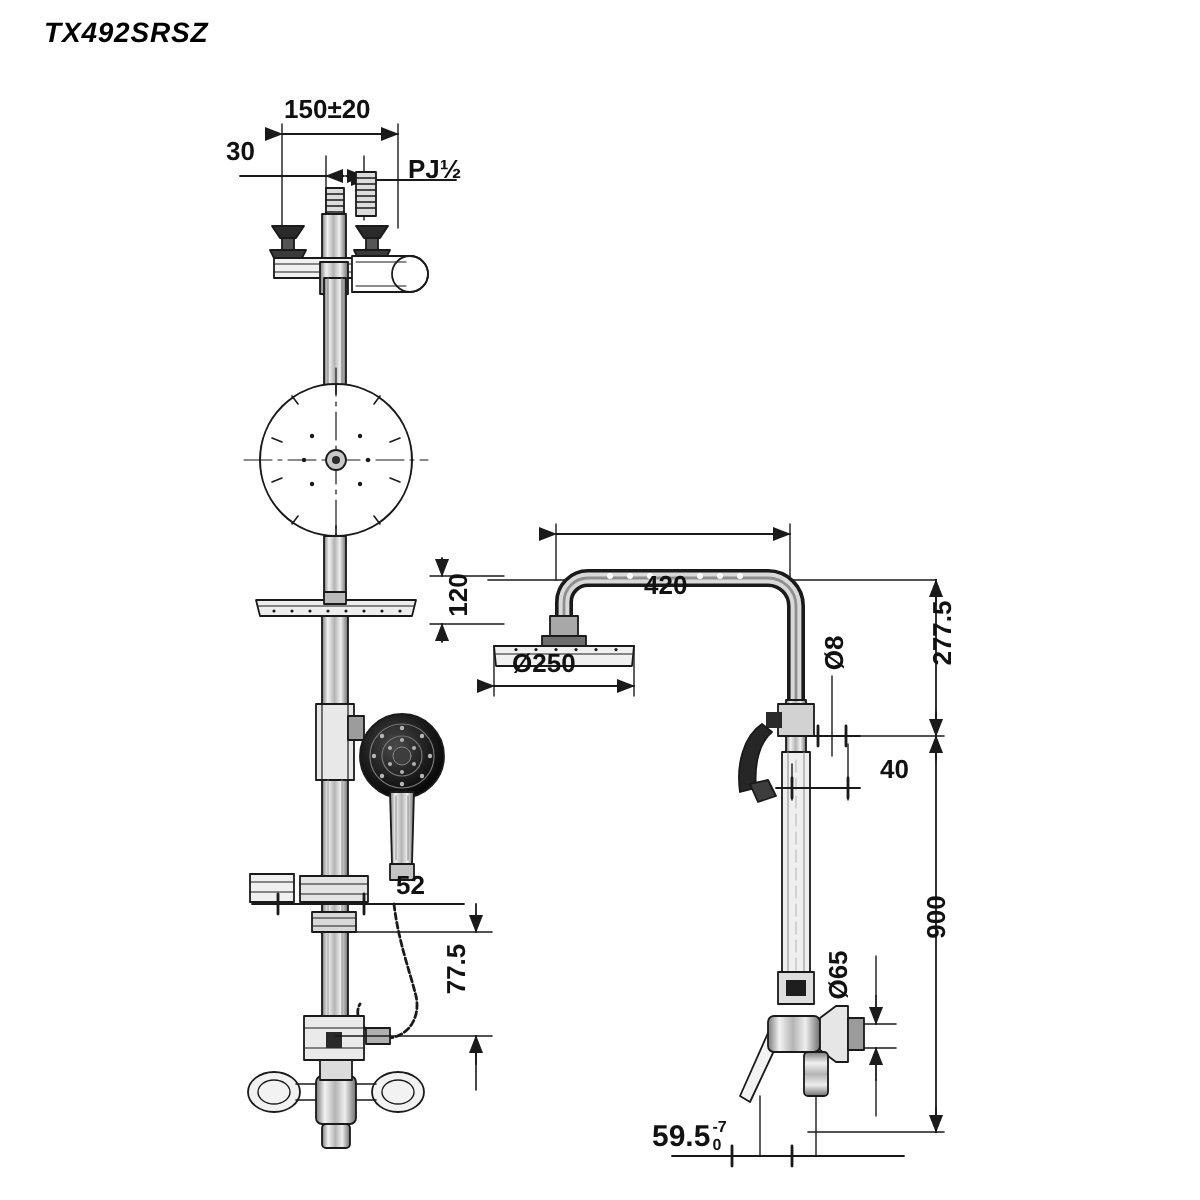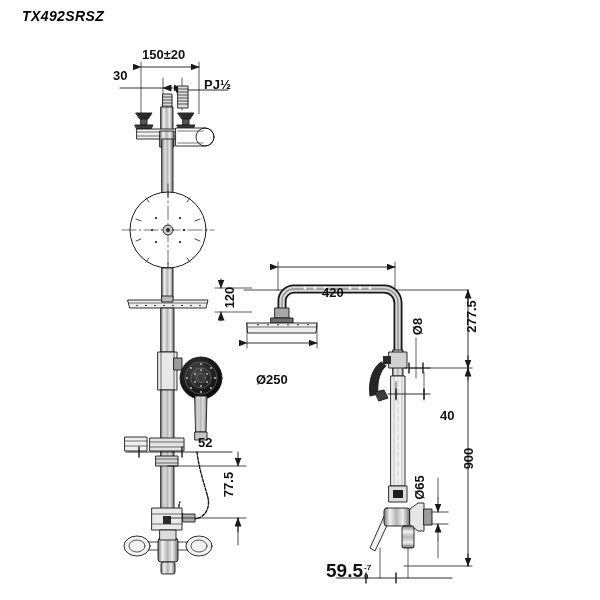--- a/index.html
+++ b/index.html
@@ -49,21 +49,21 @@
   }
   .tol {
     position: absolute;
     font-family: "Liberation Sans", sans-serif;
     font-weight: 700;
     font-size: 13px;
     color: #111111;
     white-space: nowrap;
     line-height: 1;
   }
-  .tol .base { font-size: 19px; text-align: center; }
+  .tol .base { font-size: 15px; text-align: center; }
   .tol .tstack {
     display: inline-block;
     vertical-align: middle;
     font-size: 8px;
     line-height: 1.05;
     text-align: left;
     margin-left: 1px;
     position: relative;
     top: -1px;
   }
@@ -440,27 +440,27 @@
   </svg>
 
   <div class="dim" style="left:142px; top:48px;">150±20</div>
 
   <div class="dim" style="left:113px; top:69px;">30</div>
 
   <div class="dim" style="left:204px; top:78px;">PJ½</div>
 
   <div class="dim" style="left:322px; top:246px;margin-top:40px;">420</div>
 
-  <div class="dim" style="left:256px; top:325px;margin-top:48px;">Ø250</div>
+  <div class="dim" style="left:256px; top:325px;">Ø250</div>
 
   <div class="dim rot" style="left:214px; top:291px; width:30px; text-align:center;">120</div>
 
   <div class="dim rot" style="left:405px; top:320px; width:24px; text-align:center;">Ø8</div>
 
-  <div class="dim" style="left:440px; top:378px;margin-top:31px;">40</div>
+  <div class="dim" style="left:440px; top:378px;">40</div>
 
   <div class="dim rot" style="left:445px; top:310px; width:52px; text-align:center;">277.5</div>
 
   <div class="dim rot" style="left:448px; top:452px; width:40px; text-align:center;">900</div>
 
   <div class="dim" style="left:198px; top:436px;">52</div>
 
   <div class="dim rot" style="left:206px; top:478px; width:44px; text-align:center;">77.5</div>
 
   <div class="dim rot" style="left:399px; top:481px; width:40px; text-align:center;">Ø65</div>

